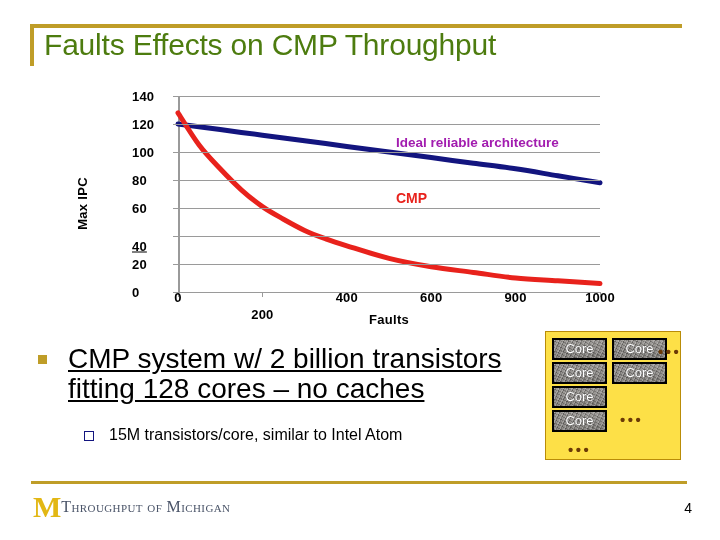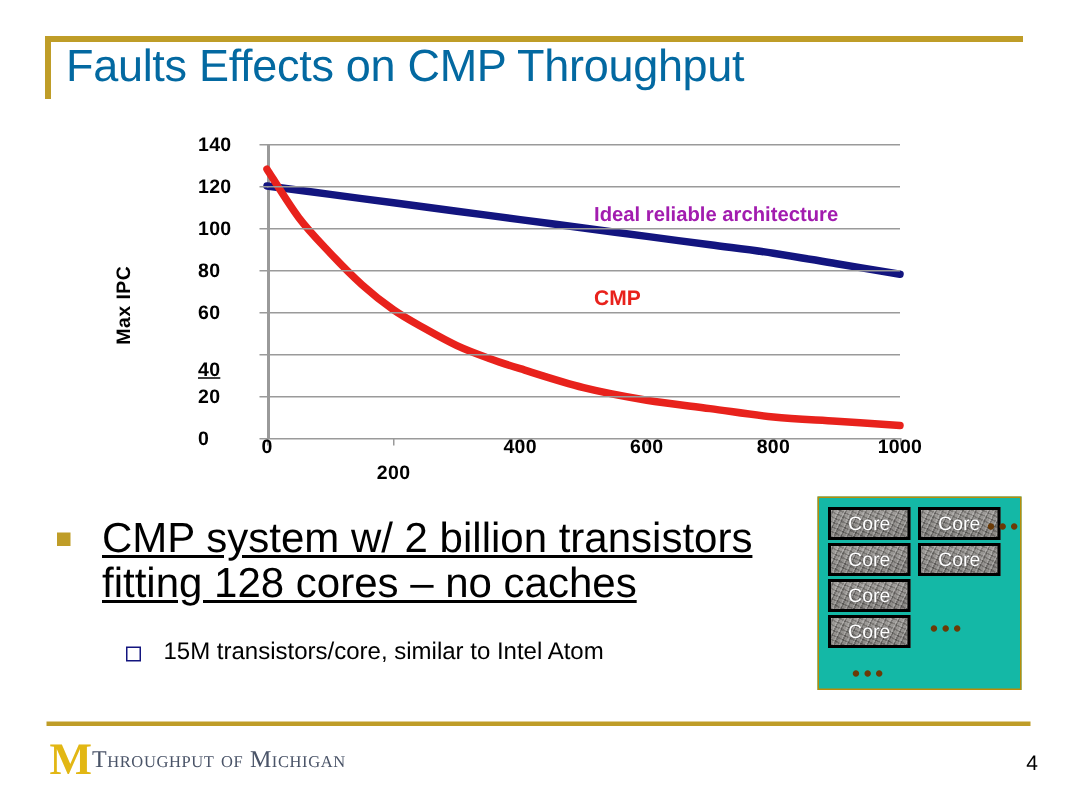--- a/index.html
+++ b/index.html
@@ -34,21 +34,21 @@
     height: 42px;
     background: #bf9d28;
   }
   #slide-title {
     position: absolute;
     left: 44px;
     top: 28px;
     width: 640px;
     font-size: 30px;
     font-weight: normal;
-    color: #0369a1;
+    color: #4d7c0f;
     font-family: "Liberation Sans", sans-serif;
     letter-spacing: -0.2px;
     white-space: nowrap;
   }
 
   
   #chart {
     position: absolute;
     left: 100px;
     top: 88px;
@@ -322,48 +322,49 @@
       <div class="gridline" style="top: 0px;"></div>
       <div class="ytickmark" style="top: 0px;"></div>
       <div class="xtickmark" style="left: 0px;"></div>
       <div class="xtickmark" style="left: 84.4px;"></div>
       <div class="xtickmark" style="left: 168.8px;"></div>
       <div class="xtickmark" style="left: 253.2px;"></div>
       <div class="xtickmark" style="left: 337.6px;"></div>
       <div class="xtickmark" style="left: 422px;"></div>
     </div>
 
+  <div id="chart-xlabel">Faults</div>
 <div class="ytick" style="top: 204px;">0</div>
     <div class="ytick" style="top: 176px;">20</div>
     <div class="ytick" style="top: 158px; text-decoration: underline;">40</div>
     <div class="ytick" style="top: 120px;">60</div>
     <div class="ytick" style="top: 92px;">80</div>
     <div class="ytick" style="top: 64px;">100</div>
     <div class="ytick" style="top: 36px;">120</div>
     <div class="ytick" style="top: 8px;">140</div>
     <div class="xtick" style="left: 78px;">0</div>
     <div class="xtick" style="left: 162.4px; margin-top: 17px;">200</div>
     <div class="xtick" style="left: 246.8px;">400</div>
     <div class="xtick" style="left: 331.2px;">600</div>
-    <div class="xtick" style="left: 415.6px;">800</div>
+    <div class="xtick" style="left: 415.6px;">900</div>
     <div class="xtick" style="left: 500px;">1000</div>
   </div>
 
 <div id="bullets">
   <div class="bullet-row">
     <div class="bullet-marker-l1"></div>
     <div class="bullet-text-l1">CMP system w/ 2 billion transistors fitting 128 cores – no caches</div>
   </div>
   <div class="bullet-row-l2">
     <div class="bullet-marker-l2"></div>
     <div class="bullet-text-l2">15M transistors/core, similar to Intel Atom</div>
   </div>
 </div>
 
-<div id="core-grid" style="background: #14b8a6;">
+<div id="core-grid" style="background: #fde047;">
     <div class="core-box" style="left: 6px; top: 6px;">Core</div>
     <div class="core-box" style="left: 66px; top: 6px;">Core</div>
     <div class="core-box" style="left: 6px; top: 30px;">Core</div>
     <div class="core-box" style="left: 66px; top: 30px;">Core</div>
     <div class="core-box" style="left: 6px; top: 54px;">Core</div>
     <div class="core-box" style="left: 6px; top: 78px;">Core</div>
     <div class="grid-dots" style="left: 112px; top: 12px;">•••</div>
     <div class="grid-dots" style="left: 74px; top: 80px;">•••</div>
     <div class="grid-dots" style="left: 22px; top: 110px;">•••</div>
   </div>

